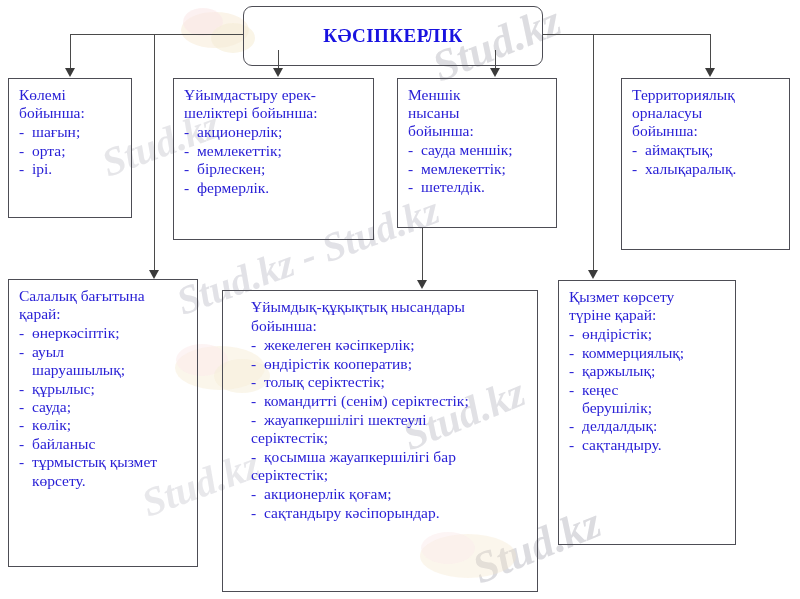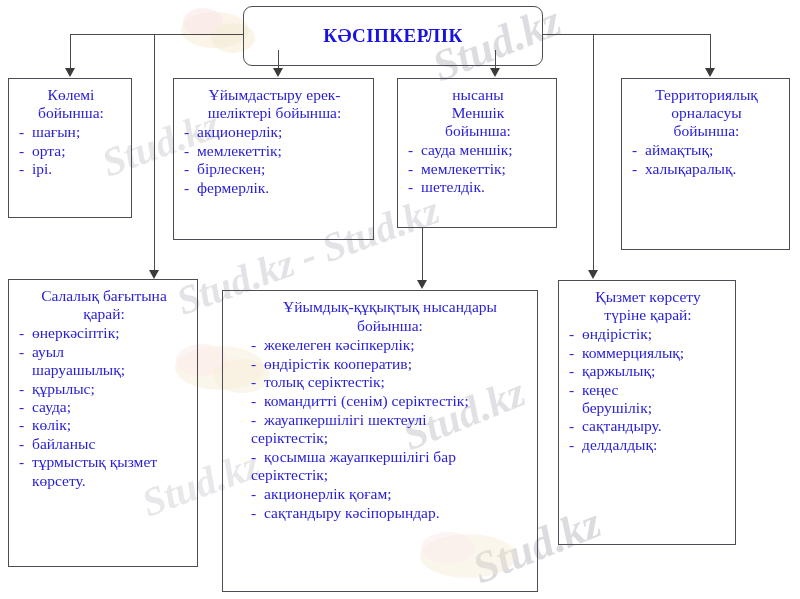--- a/index.html
+++ b/index.html
@@ -88,21 +88,20 @@
 
   .box-inner {
     padding: 7px 8px 5px 10px;
   }
   .box-head {
     color: #2a21d6;
     font-size: 15.5px;
     line-height: 1.17;
     font-family: "Liberation Serif", "DejaVu Serif", serif;
     margin-bottom: 1px;
-    text-align: center;
   }
   .box-head div { white-space: nowrap; }
   ul.box-list {
     list-style: none;
     margin: 0;
     padding: 0;
   }
   ul.box-list li {
     color: #2a21d6;
     font-size: 15.5px;
@@ -205,22 +204,22 @@
         <li>мемлекеттік;</li>
         <li>бірлескен;</li>
         <li>фермерлік.</li>
       </ul>
     </div>
   </div>
 
   <div class="box" style="left:397px; top:78px; width:160px; height:150px;">
     <div class="box-inner">
       <div class="box-head">
+        <div>Меншік</div>
         <div>нысаны</div>
-        <div>Меншік</div>
         <div>бойынша:</div>
       </div>
       <ul class="box-list">
         <li>сауда меншік;</li>
         <li>мемлекеттік;</li>
         <li>шетелдік.</li>
       </ul>
     </div>
   </div>
 
@@ -284,19 +283,19 @@
       <div class="box-head">
         <div>Қызмет көрсету</div>
         <div>түріне қарай:</div>
       </div>
       <ul class="box-list">
         <li>өндірістік;</li>
         <li>коммерциялық;</li>
         <li>қаржылық;</li>
         <li>кеңес</li>
         <li class="cont">берушілік;</li>
+        <li>делдалдық:</li>
         <li>сақтандыру.</li>
-        <li>делдалдық:</li>
       </ul>
     </div>
   </div>
 
 </div>
 
 </body></html>

